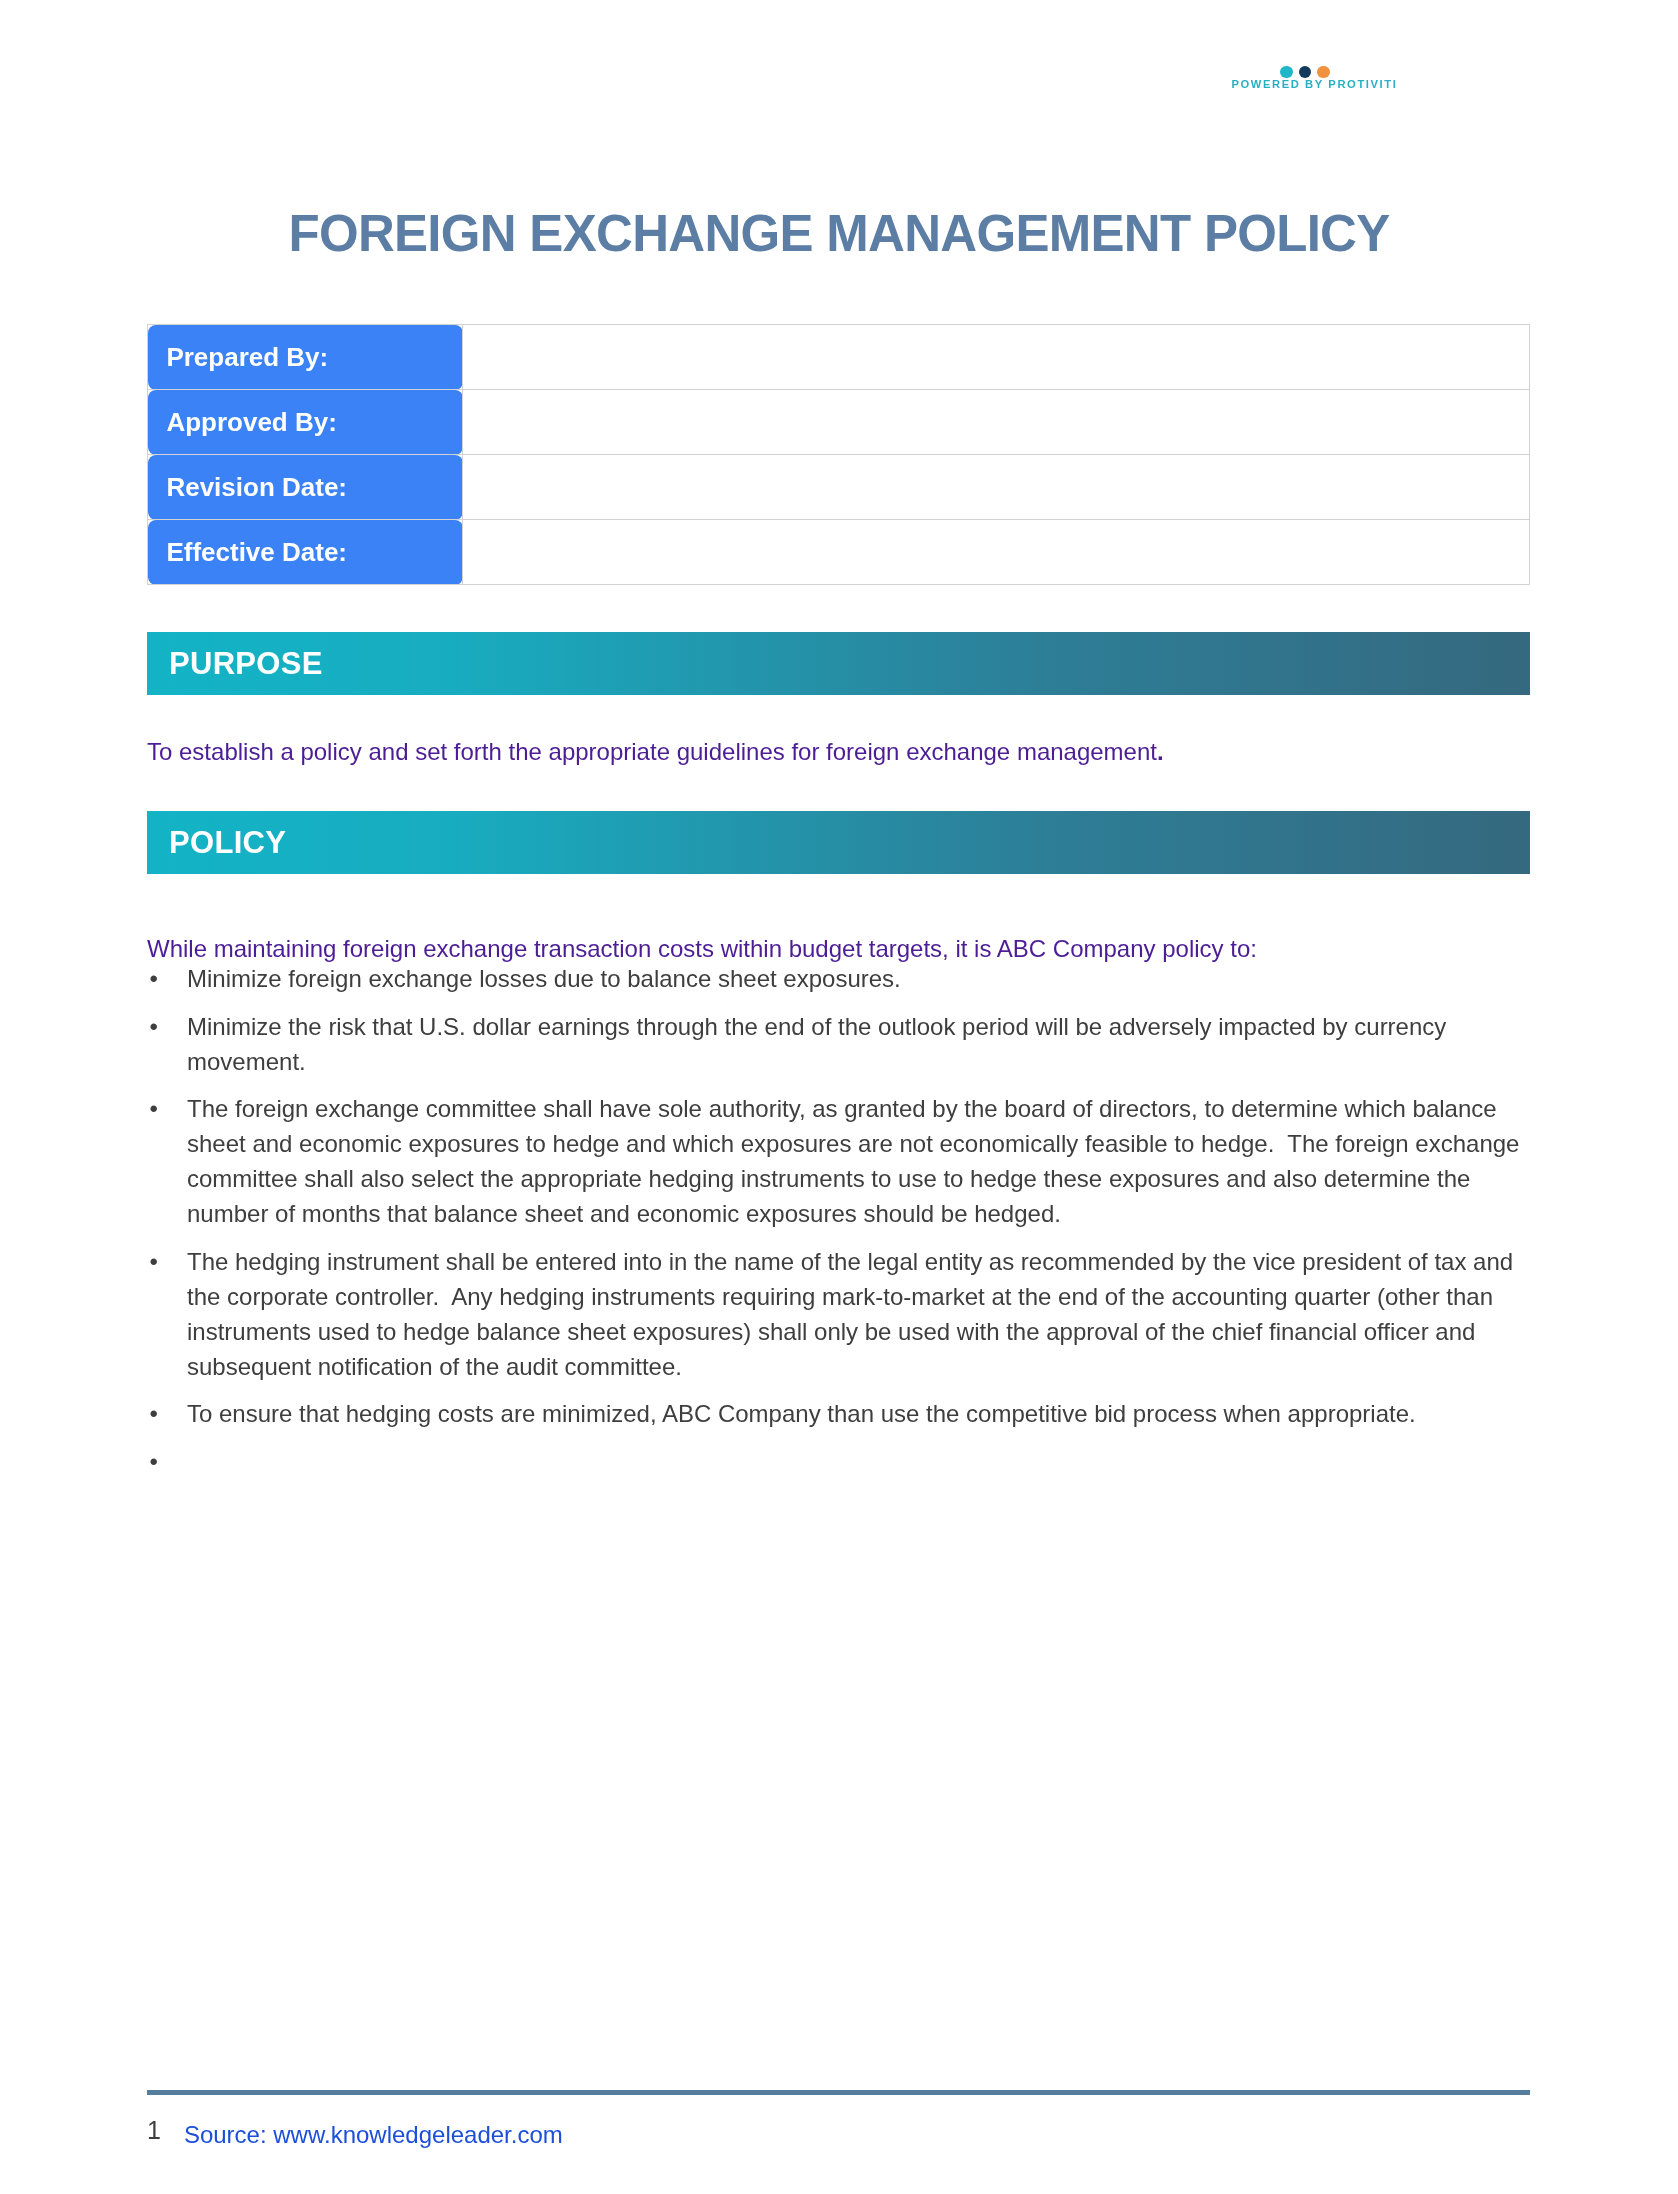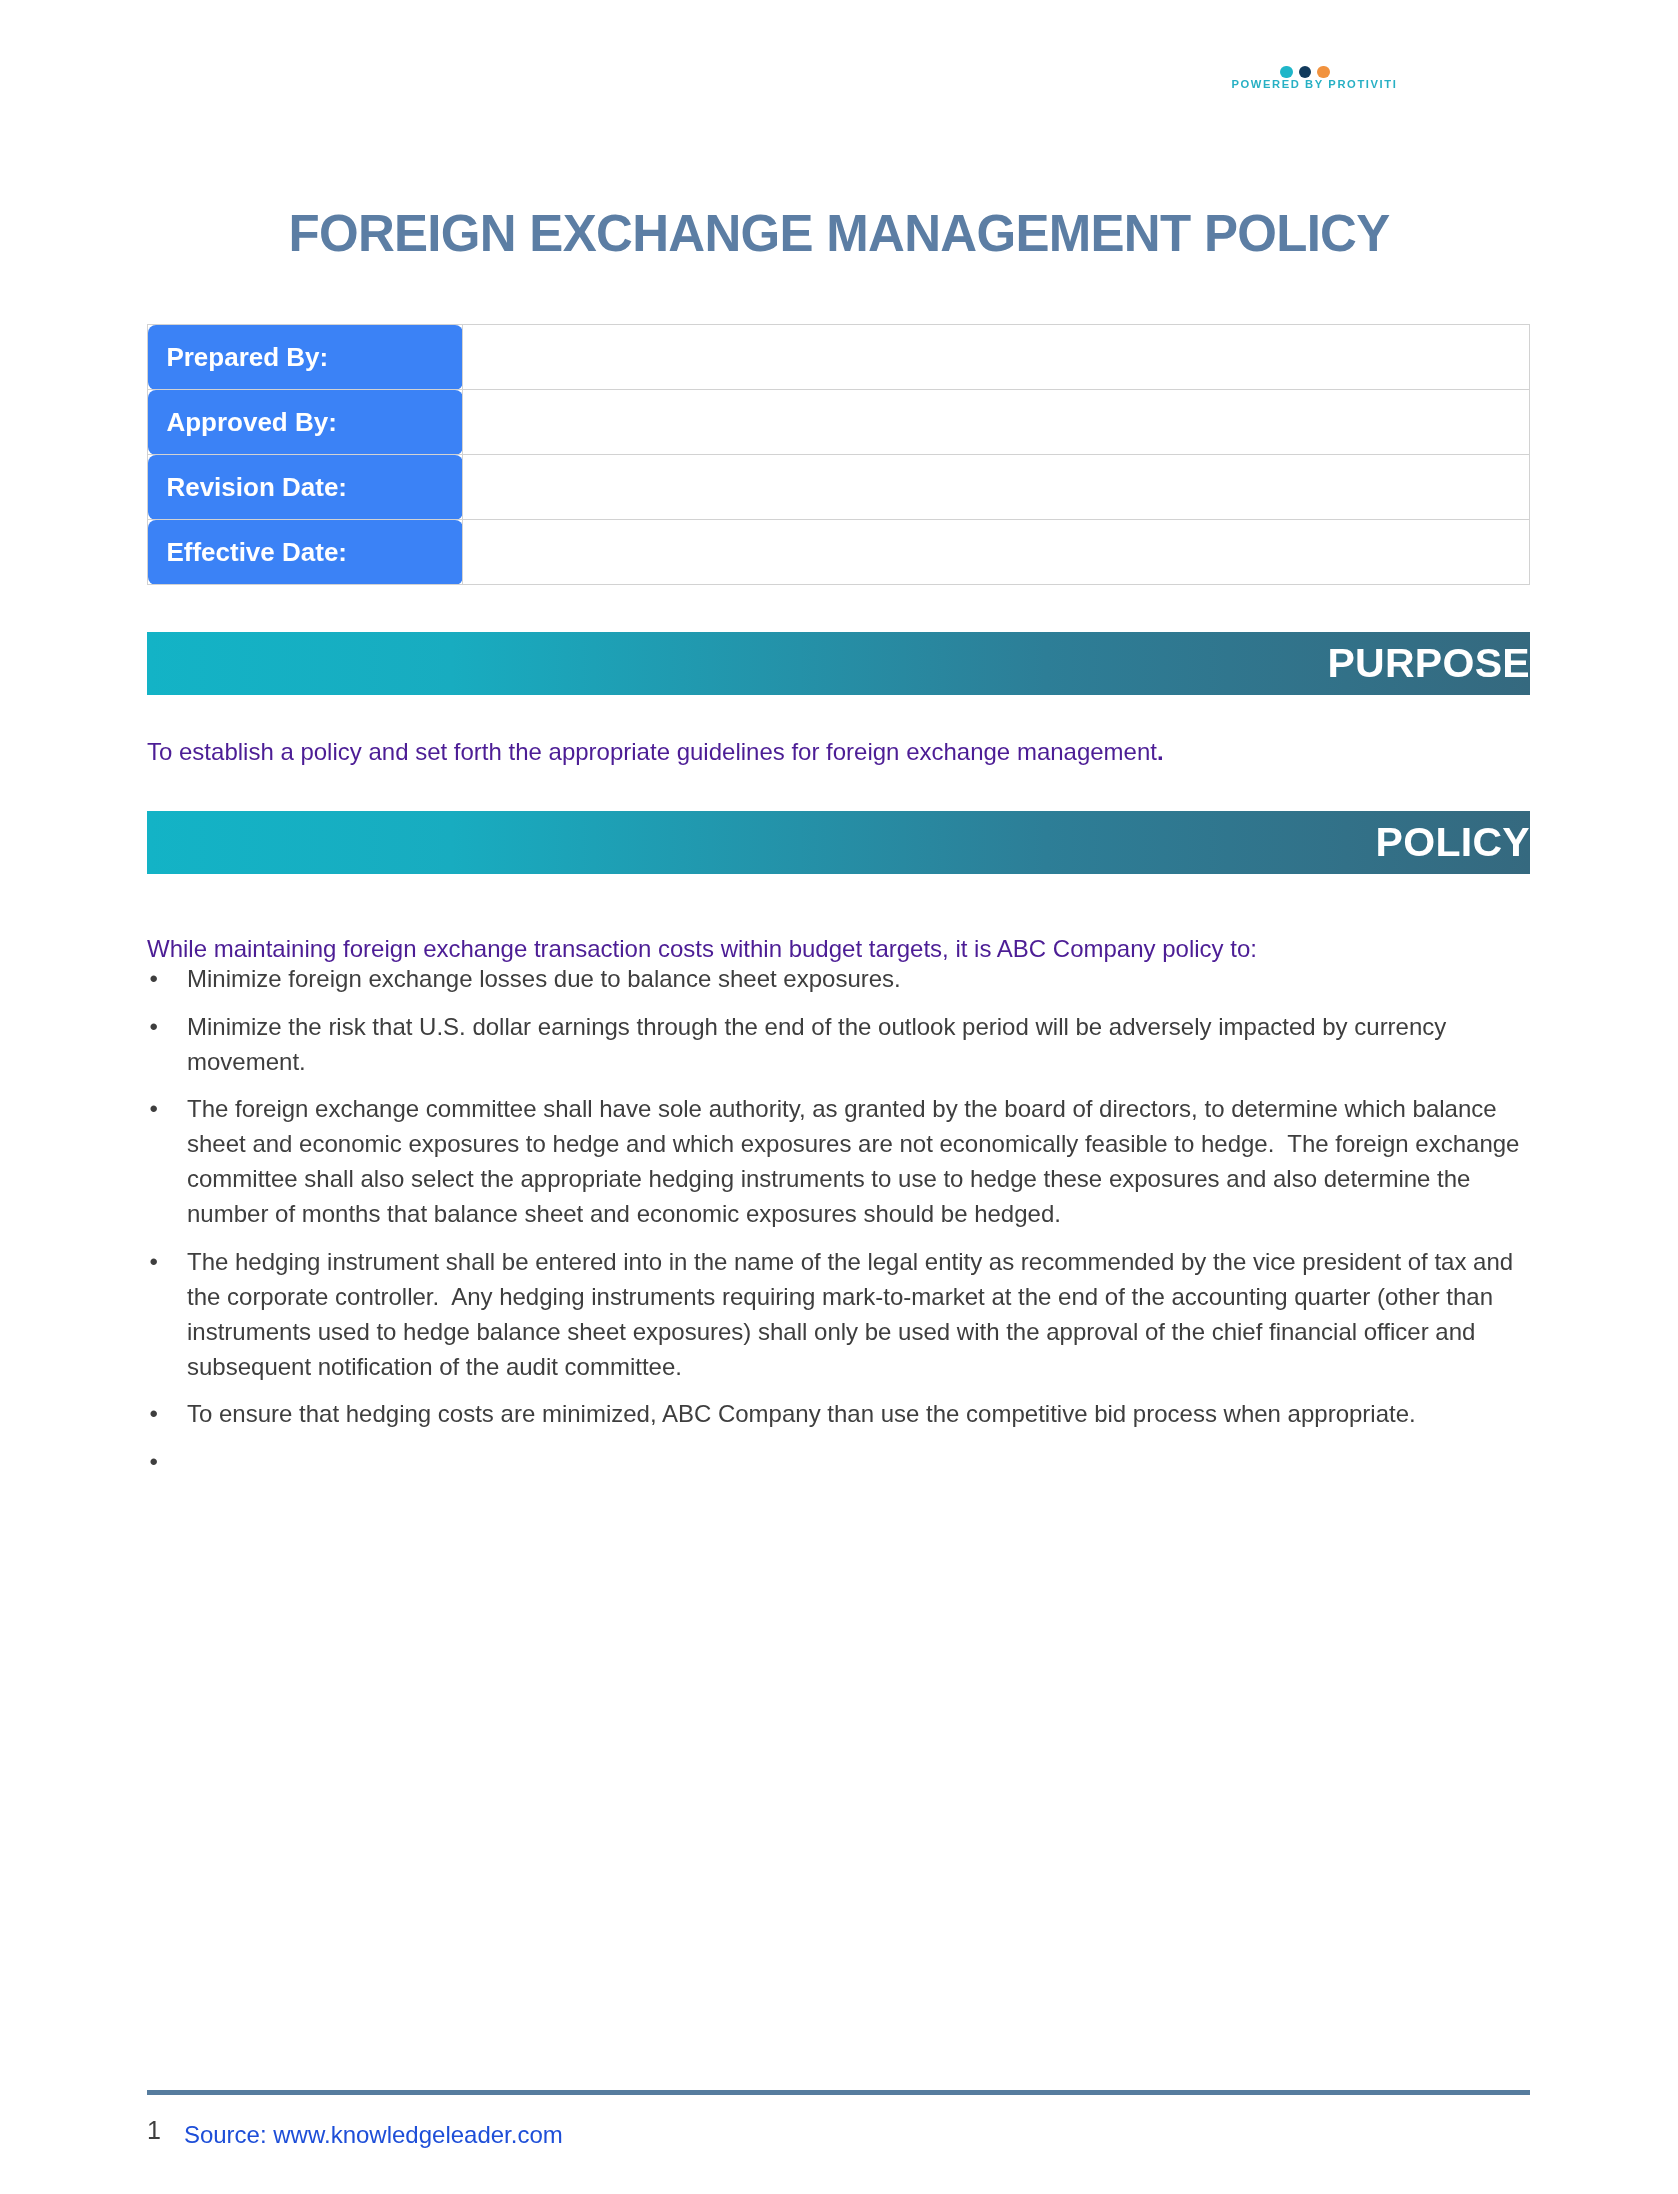--- a/index.html
+++ b/index.html
@@ -48,21 +48,21 @@
     font-size:26px; font-weight:bold; padding-left:18.4px;border-radius:8px;
   }
   .info-table td.val { background:#ffffff; }
 
   
   .section-bar {
     position:absolute; left:147px; width:1383px; height:63px;
     background:linear-gradient(90deg,#13b3c6 0%,#18acc0 22%,#2d7e97 65%,#35697f 100%);
     display:flex; align-items:center; box-sizing:border-box;
     padding-left:22px;
-    color:#ffffff; font-size:41px; font-weight:bold; letter-spacing:0.3px;justify-content:flex-end;
+    color:#ffffff; font-size:31px; font-weight:bold; letter-spacing:0.3px;
   }
   .bar-purpose { top:632px; }
   .bar-policy  { top:811px; }
 
   
   .body-text {
     position:absolute; left:147px; width:1383px;
     font-size:24px; line-height:35px; color:#4c1d95;
   }
   .purpose-body { top:734px; }

